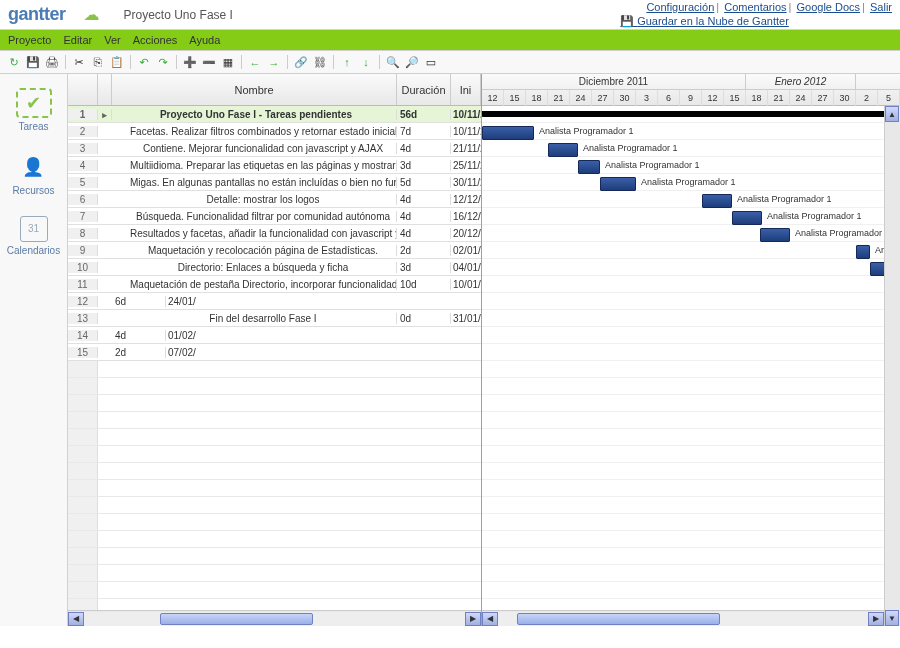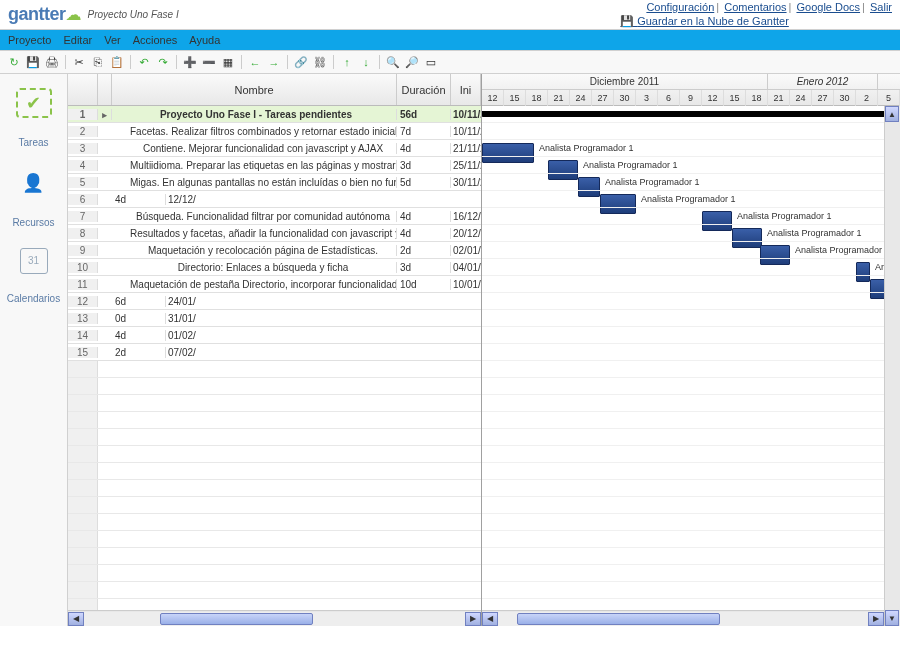--- a/index.html
+++ b/index.html
@@ -1,36 +1,36 @@
 <!DOCTYPE html>
 <html><head>
 <meta charset="utf-8">
 <style>
 * { margin: 0; padding: 0; box-sizing: border-box; }
 body { font-family: Arial, sans-serif; font-size: 11px; color: #333; background: #fff; width: 900px; height: 648px; overflow: hidden; position: relative; }
 .header { display: flex; align-items: center; justify-content: space-between; padding: 4px 8px; border-bottom: 1px solid #d0d0d0; height: 30px; }
-.logo-area { display: flex; align-items: center; gap: 0; }
+.logo-area { display: flex; align-items: center; gap: 18px; }
 .logo { font-size: 18px; font-weight: bold; color: #4a7bb5; letter-spacing: -0.5px; }
 .cloud { color: #8bc34a; font-size: 16px; }
-.proj-title { font-size: 10px; color: #555; margin-left: 6px; font-style: italic; }
+.proj-title { font-size: 12px; color: #555; margin-left: 6px; }
 .top-links { text-align: right; font-size: 11px; margin-left: 26px; }
 .top-links a { color: #1a4d8f; text-decoration: underline; cursor: pointer; }
 .top-links .sep { color: #888; margin: 0 2px; }
 .save-cloud { font-size: 11px; color: #1a4d8f; text-decoration: underline; cursor: pointer; margin-top: 2px; display: block; }
-.menubar { display: flex; gap: 12px; padding: 4px 8px; background: #0ea5e9; border-bottom: 1px solid #d0d0d0; font-size: 11px; }
+.menubar { display: flex; gap: 12px; padding: 4px 8px; background: #84cc16; border-bottom: 1px solid #d0d0d0; font-size: 11px; }
 .menubar span { cursor: pointer; color: #333; }
 .toolbar { display: flex; gap: 3px; padding: 3px 6px; background: #f8f8f8; border-bottom: 1px solid #d0d0d0; align-items: center; }
 .tb-icon { width: 16px; height: 16px; display: inline-flex; align-items: center; justify-content: center; font-size: 11px; cursor: pointer; border: 1px solid transparent; }
 .tb-sep { width: 1px; height: 14px; background: #ccc; margin: 0 2px; }
 .main { display: flex; height: calc(100% - 96px); }
 .sidebar { width: 68px; background: #f8f8f8; border-right: 1px solid #d0d0d0; padding-top: 10px; display: flex; flex-direction: column; align-items: center; gap: 12px; }
 .side-item { display: flex; flex-direction: column; align-items: center; gap: 3px; cursor: pointer; width: 56px; padding: 4px 0; }
 .side-item.active .side-icon { border: 2px dashed #8bc34a; }
 .side-icon { width: 36px; height: 30px; display: flex; align-items: center; justify-content: center; font-size: 18px; border-radius: 4px; }
-.side-label { font-size: 10px; color: #5a7ba5; margin-top: 16px; }
+.side-label { font-size: 10px; color: #5a7ba5; }
 .content { flex: 1; display: flex; overflow: hidden; }
 .grid-pane { width: 414px; display: flex; flex-direction: column; border-right: 1px solid #a0a0a0; }
 .grid-header { display: flex; background: linear-gradient(#fafafa,#e8e8e8); border-bottom: 1px solid #bbb; height: 32px; }
 .gh-cell { border-right: 1px solid #ccc; display: flex; align-items: center; justify-content: center; font-size: 11px; color: #333; }
 .gh-num { width: 30px; }
 .gh-ic { width: 14px; }
 .gh-name { flex: 1; }
 .gh-dur { width: 54px; }
 .gh-ini { width: 30px; }
 .grid-body { flex: 1; overflow: hidden; background: #fff; }
@@ -45,21 +45,21 @@
 .grid-empty { height: 17px; border-bottom: 1px solid #e8e8e8; display: flex; }
 .grid-empty .gc-num { height: 100%; }
 .gantt-pane { flex: 1; display: flex; flex-direction: column; overflow: hidden; position: relative; }
 .gantt-header { height: 32px; background: linear-gradient(#fafafa,#e8e8e8); border-bottom: 1px solid #bbb; }
 .gh-months { display: flex; height: 16px; border-bottom: 1px solid #ccc; }
 .gh-month { border-right: 1px solid #ccc; text-align: center; font-size: 10px; line-height: 16px; }
 .gh-days { display: flex; height: 16px; }
 .gh-day { border-right: 1px solid #ddd; text-align: center; font-size: 9px; line-height: 16px; width: 22px; }
 .gantt-body { flex: 1; position: relative; background: #fff; overflow: hidden; }
 .gantt-row { height: 17px; border-bottom: 1px solid #f0f0f0; position: relative; }
-.bar { position: absolute; height: 20px; top: 20px; background: linear-gradient(#3a5fa8,#1e3d7a); border: 1px solid #14295a; border-radius: 1px; }
+.bar { position: absolute; height: 14px; top: 3px; background: linear-gradient(#3a5fa8,#1e3d7a); border: 1px solid #14295a; border-radius: 1px; }
 .bar.summary { height: 6px; top: 5px; background: #000; border: none; }
 .bar.summary::before, .bar.summary::after { content: ''; position: absolute; top: 0; width: 0; height: 0; border-top: 6px solid #000; }
 .bar.summary::before { left: 0; border-right: 5px solid transparent; }
 .bar.summary::after { right: 0; border-left: 5px solid transparent; }
 .bar-label { position: absolute; left: 100%; margin-left: 6px; font-size: 9px; white-space: nowrap; top: -1px; color: #333; }
 .scrollbar-h { height: 16px; background: #e8e8e8; border-top: 1px solid #ccc; display: flex; align-items: center; }
 .sb-btn { width: 16px; height: 14px; background: linear-gradient(#d0d8ff,#a0b0e0); border: 1px solid #7080c0; display: flex; align-items: center; justify-content: center; font-size: 8px; cursor: pointer; }
 .sb-track { flex: 1; height: 14px; background: #eee; position: relative; }
 .sb-thumb { position: absolute; height: 12px; top: 1px; background: linear-gradient(#c8d4f8,#9ab0e8); border: 1px solid #7080c0; border-radius: 2px; }
 .scrollbar-v { position: absolute; right: 0; top: 32px; bottom: 0; width: 16px; background: #e8e8e8; border-left: 1px solid #ccc; display: flex; flex-direction: column; }
@@ -181,20 +181,21 @@
           <div class="grid-row">
             <div class="gc-num">5</div>
             <div class="gc-ic"></div>
             <div class="gc-name indent">Migas. En algunas pantallas no están incluídas o bien no funcionan</div>
             <div class="gc-dur">5d</div>
             <div class="gc-ini">30/11/2</div>
           </div>
           <div class="grid-row">
             <div class="gc-num">6</div>
             <div class="gc-ic"></div>
+            <div class="gc-name indent">Detalle: mostrar los logos</div>
             <div class="gc-dur">4d</div>
             <div class="gc-ini">12/12/2</div>
           </div>
           <div class="grid-row">
             <div class="gc-num">7</div>
             <div class="gc-ic"></div>
             <div class="gc-name indent">Búsqueda. Funcionalidad filtrar por comunidad autónoma</div>
             <div class="gc-dur">4d</div>
             <div class="gc-ini">16/12/2</div>
           </div>
@@ -228,20 +229,21 @@
           </div>
           <div class="grid-row">
             <div class="gc-num">12</div>
             <div class="gc-ic"></div>
             <div class="gc-dur">6d</div>
             <div class="gc-ini">24/01/2</div>
           </div>
           <div class="grid-row">
             <div class="gc-num">13</div>
             <div class="gc-ic"></div>
+            <div class="gc-name indent">Fin del desarrollo Fase I</div>
             <div class="gc-dur">0d</div>
             <div class="gc-ini">31/01/2</div>
           </div>
           <div class="grid-row">
             <div class="gc-num">14</div>
             <div class="gc-ic"></div>
             <div class="gc-dur">4d</div>
             <div class="gc-ini">01/02/2</div>
           </div>
           <div class="grid-row">
@@ -301,21 +303,21 @@
         <div class="sb-track">
             <div class="sb-thumb" style="left:20%;width:40%"></div>
           </div>
         <div class="sb-btn">▶</div>
       </div>
     </div>
 
     <div class="gantt-pane">
       <div class="gantt-header">
         <div class="gh-months" id="gh-months">
-            <div class="gh-month" style="width: 286px;">Diciembre 2011</div>
+            <div class="gh-month" style="width: 264px;">Diciembre 2011</div>
             <div class="gh-month" style="width: 110px; font-style: italic;">Enero 2012</div>
           </div>
         <div class="gh-days" id="gh-days">
             <div class="gh-day">12</div>
             <div class="gh-day">15</div>
             <div class="gh-day">18</div>
             <div class="gh-day">21</div>
             <div class="gh-day">24</div>
             <div class="gh-day">27</div>
             <div class="gh-day">30</div>

